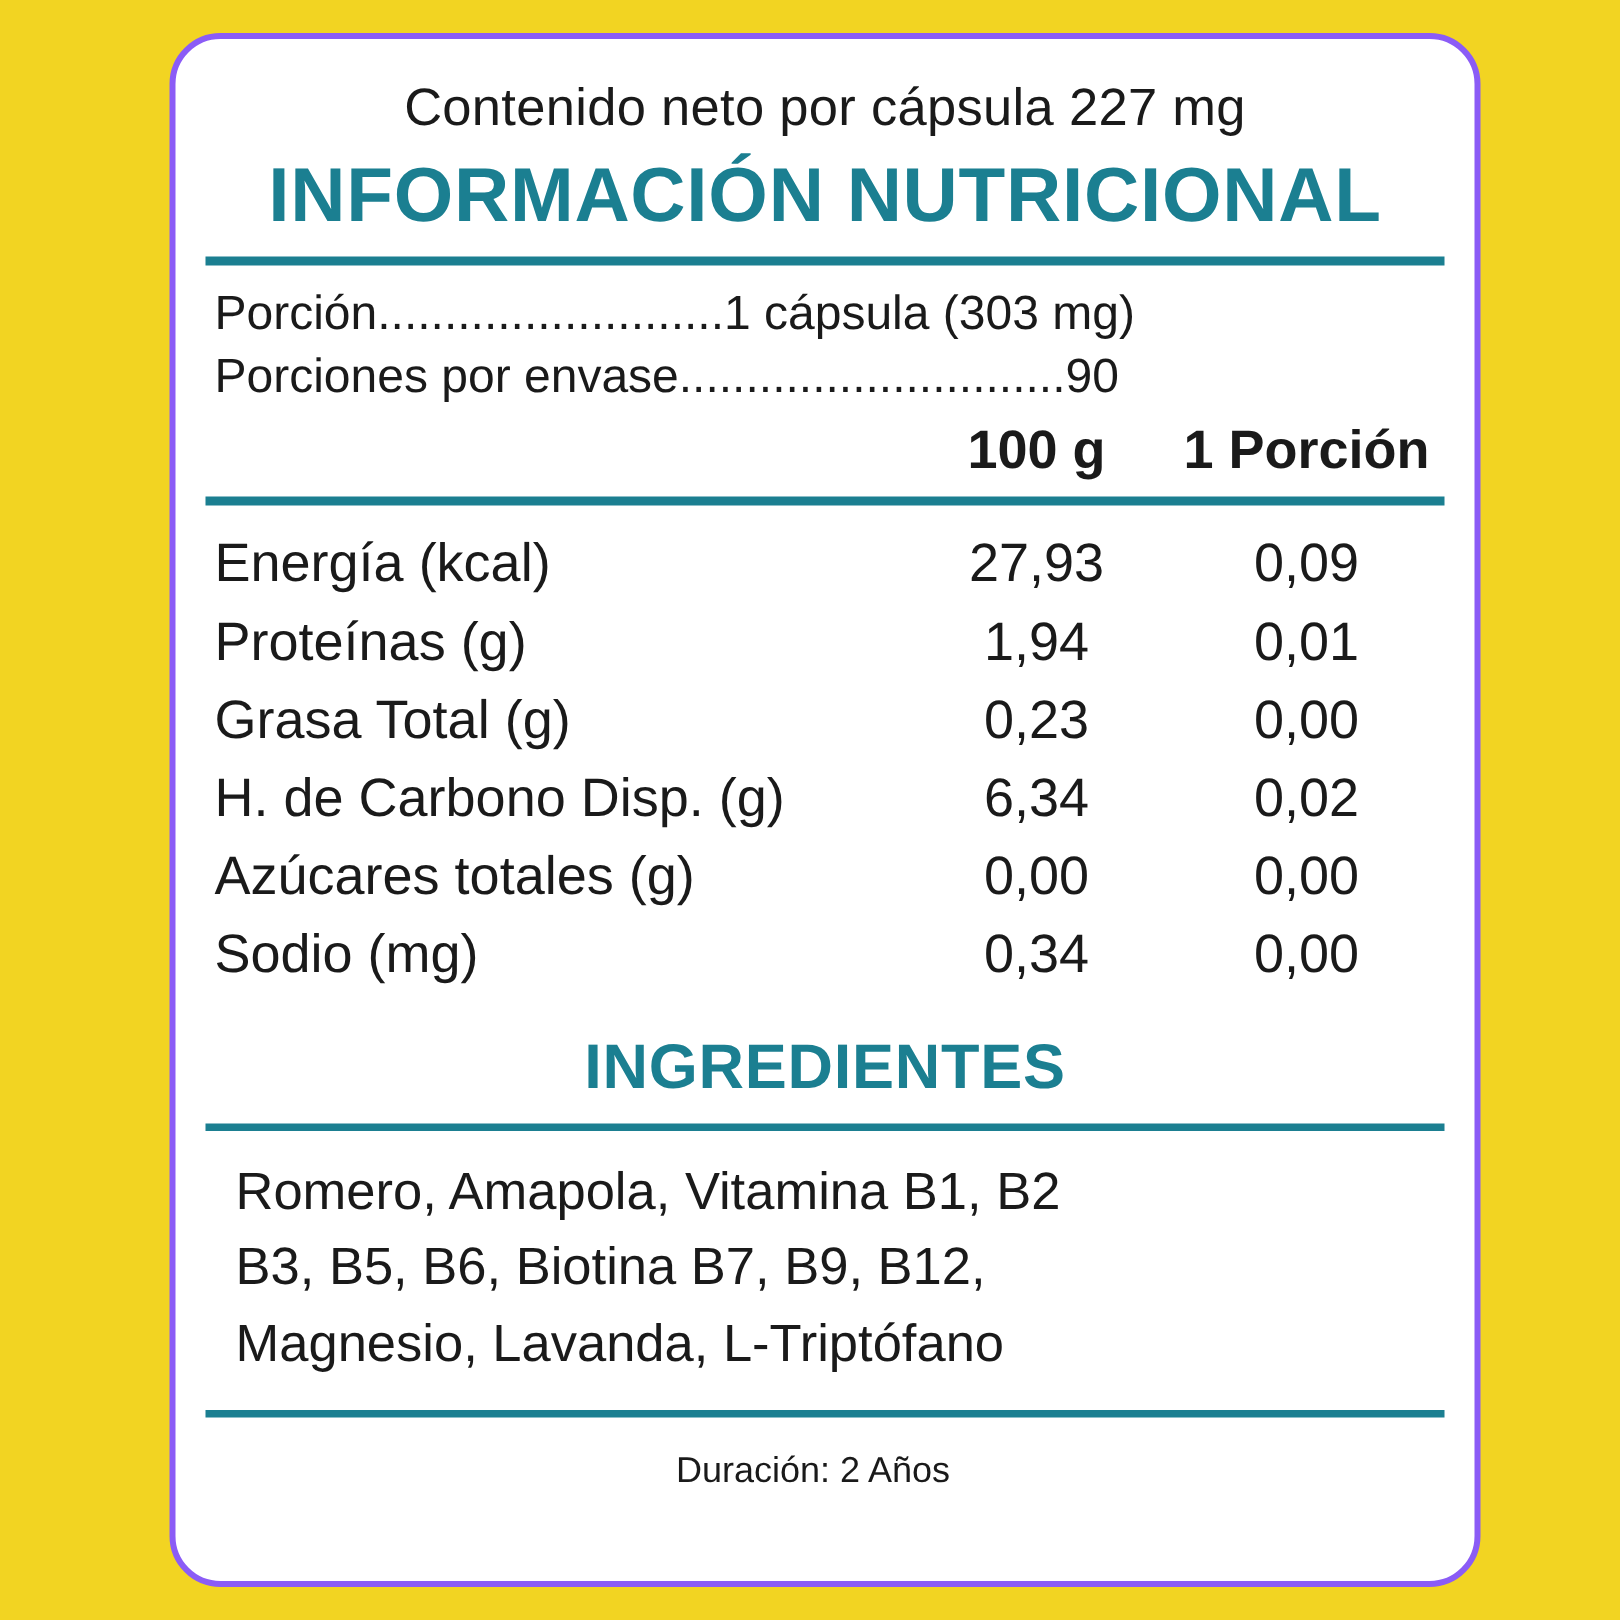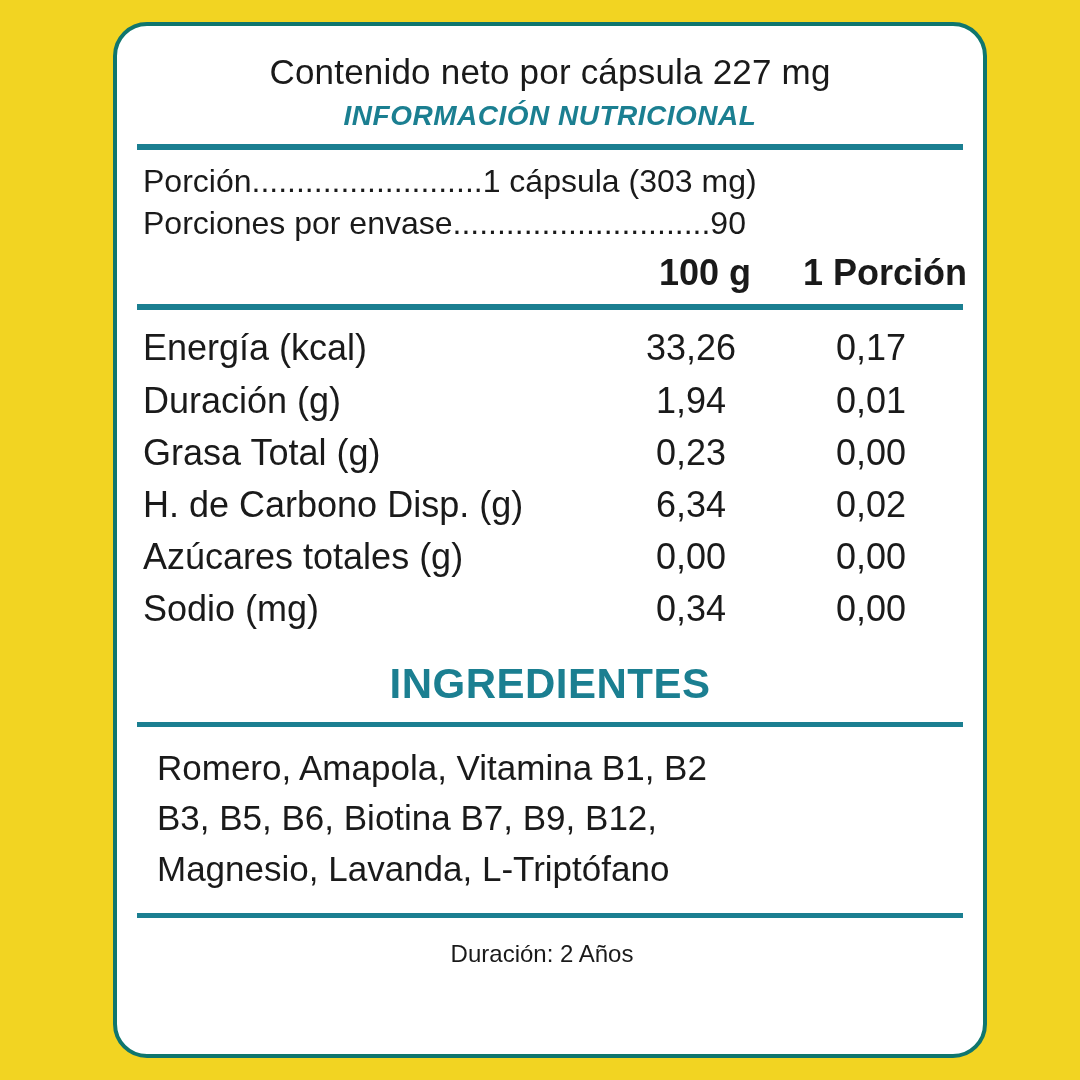--- a/index.html
+++ b/index.html
@@ -21,41 +21,40 @@
     height: 1080px;
     background: #f2d422;
   }
   .panel {
     position: absolute;
     left: 113px;
     top: 22px;
     width: 874px;
     height: 1036px;
     background: #ffffff;
-    border: 4px solid #0f766e;
+    border: 4px solid #8b5cf6;
     border-radius: 34px;
     box-sizing: border-box;
     overflow: hidden;
   }
   .net-content {
     text-align: center;
     font-size: 35px;
     color: #1a1a1a;
     margin-top: 26px;
     letter-spacing: 0.2px;
   }
   .main-title {
     text-align: center;
-    font-size: 28px;
+    font-size: 51px;
     font-weight: bold;
     color: #1b7f91;
     letter-spacing: 0.5px;
     margin-top: 8px;
     margin-bottom: 12px;
-    font-style: italic;
   }
   .rule {
     height: 6px;
     background: #1b7f91;
     margin: 0 20px;
   }
   .rule.thin {
     height: 5px;
   }
   .serving-block {
@@ -63,21 +62,21 @@
   }
   .serving-line {
     font-size: 32px;
     color: #1a1a1a;
     white-space: nowrap;
     line-height: 1.32;
   }
   .col-head {
     display: flex;
     align-items: flex-end;
-    padding: 8px 8px 10px 26px;
+    padding: 8px 22px 10px 26px;
   }
   .col-head .spacer {
     flex: 1 1 auto;
   }
   .col-head .ch {
     width: 180px;
     text-align: center;
     font-size: 36px;
     font-weight: bold;
     color: #1a1a1a;
@@ -144,25 +143,25 @@
     <div class="spacer"></div>
     <div class="ch">100 g</div>
     <div class="ch">1 Porción</div>
   </div>
 
   <div class="rule"></div>
 
   <div class="nutrient-table">
     <div class="nrow">
       <div class="nname">Energía (kcal)</div>
-      <div class="nval">33,26</div>
-      <div class="nval">0,17</div>
+      <div class="nval">27,93</div>
+      <div class="nval">0,09</div>
     </div>
     <div class="nrow">
-      <div class="nname">Duración (g)</div>
+      <div class="nname">Proteínas (g)</div>
       <div class="nval">1,94</div>
       <div class="nval">0,01</div>
     </div>
     <div class="nrow">
       <div class="nname">Grasa Total (g)</div>
       <div class="nval">0,23</div>
       <div class="nval">0,00</div>
     </div>
     <div class="nrow">
       <div class="nname">H. de Carbono Disp. (g)</div>

